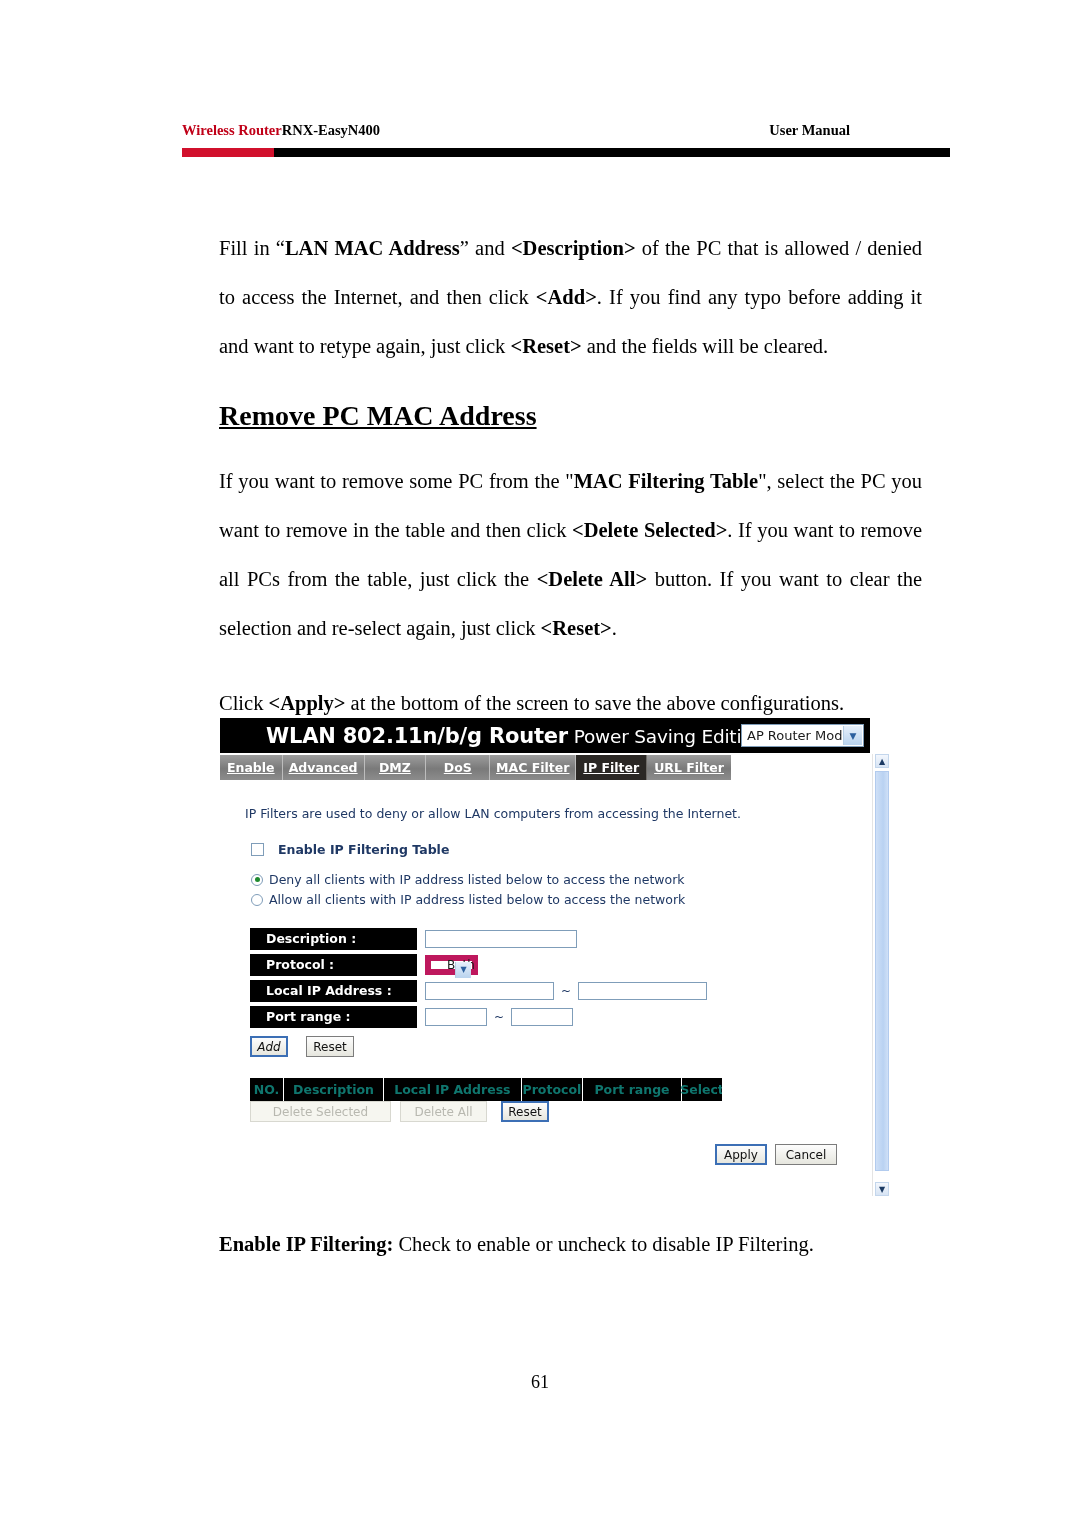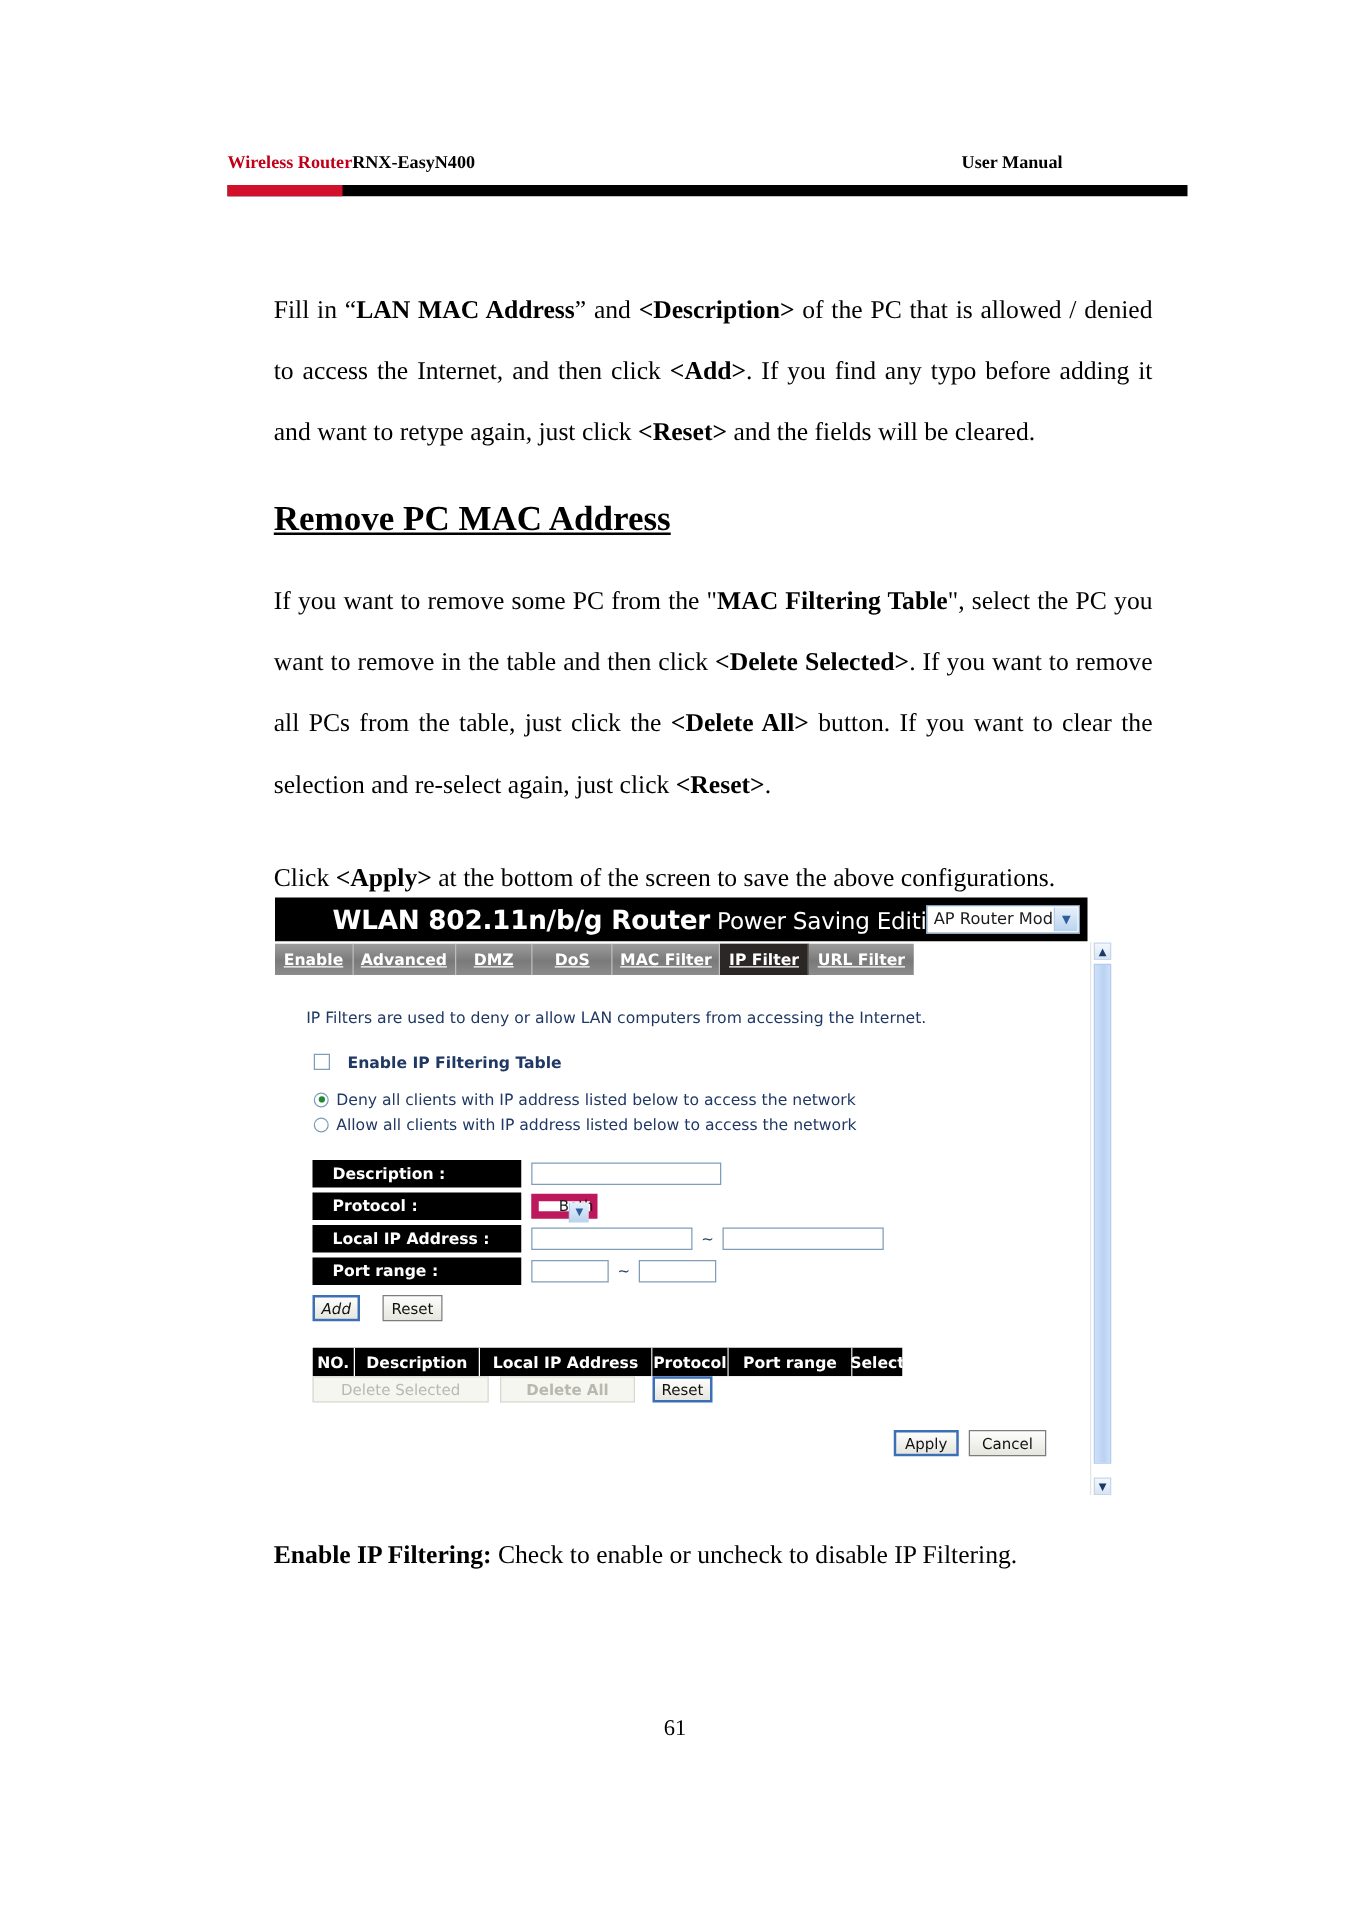--- a/index.html
+++ b/index.html
@@ -340,21 +340,21 @@
   .hdr-table {
     position: absolute;
     left: 31px; top: 298px;
     display: flex;
     height: 23px;
     width: 472px;
     overflow: hidden;
   }
   .hdr-cell {
     background: #000;
-    color: #ffffff;
+    color: #0f766e;
     font-size: 12.5px;
     font-weight: bold;
     display: flex;
     align-items: center;
     justify-content: center;
     border-right: 1px solid #ffffff;
     box-sizing: border-box;
     white-space: nowrap;
   }
   .hdr-cell.c-no   { width: 35px; }
@@ -364,21 +364,21 @@
   .hdr-cell.c-port { width: 102px; }
   .hdr-cell.c-sel  { width: 40px; border-right: none; }
 
   .btn-row-2 {
     position: absolute;
     left: 31px; top: 321px;
     display: flex;
     align-items: center;
   }
   .btn-row-2 .b-delsel { width: 141px; }
-  .btn-row-2 .b-delall { width: 108px; font-weight: bold; }
+  .btn-row-2 .b-delall { width: 87px; }
   .btn-row-2 .b-reset  { width: 48px; }
   .btn-row-2 .gap1 { width: 9px; }
   .btn-row-2 .gap2 { width: 14px; }
 
   .btn-row-3 {
     position: absolute;
     right: 34px; top: 364px;
     display: flex;
     align-items: flex-start;
   }

